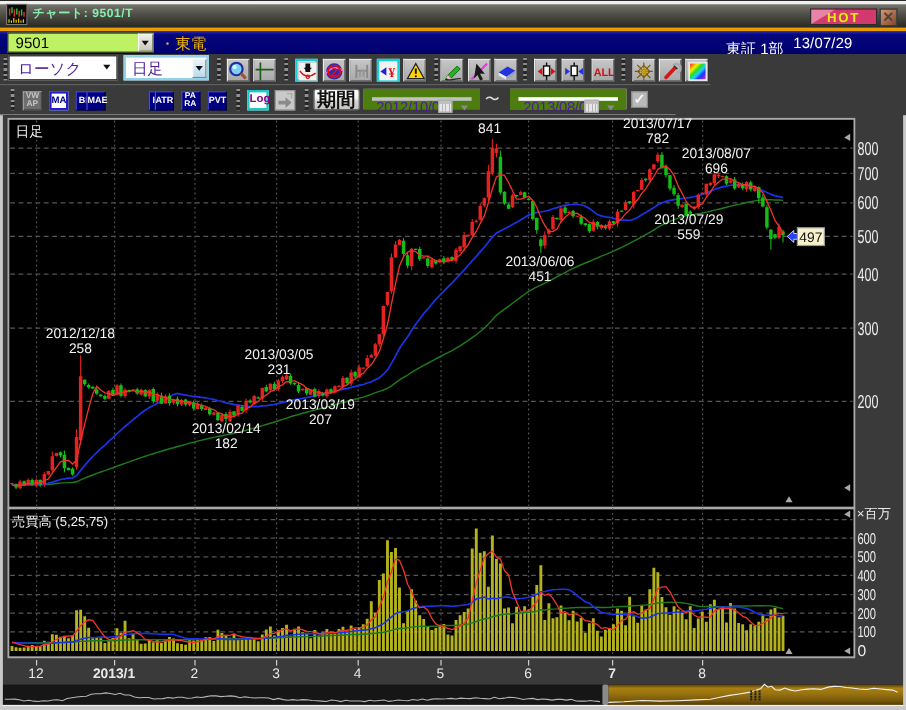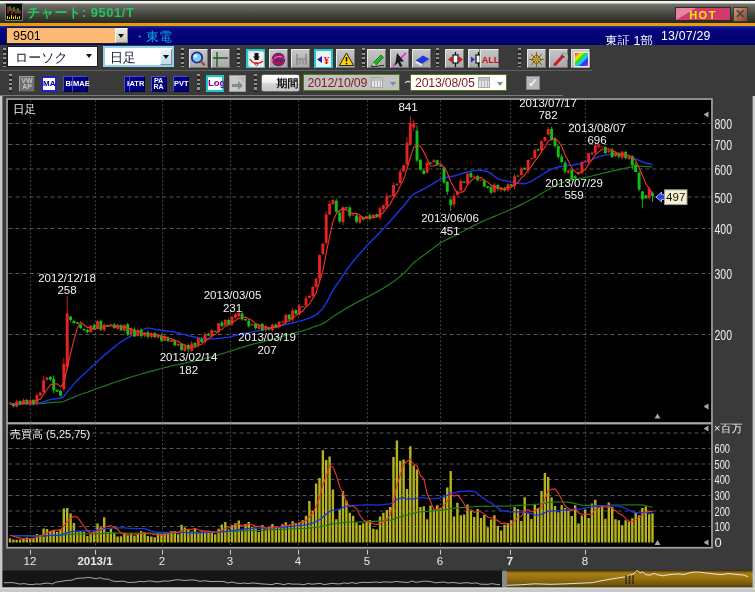--- a/index.html
+++ b/index.html
@@ -1,54 +1,54 @@
 <!DOCTYPE html>
 <html><head><meta charset="utf-8">
 <style>
 *{margin:0;padding:0;box-sizing:border-box}
 html,body{width:755px;height:592px;overflow:hidden;background:#3a3a3a;
 font-family:"Liberation Sans",sans-serif;position:relative;-webkit-font-smoothing:antialiased}
 .abs{position:absolute}
 #titlebar{left:0;top:0;width:755px;height:23px;
 background:linear-gradient(180deg,#2a2a2a 0,#2a2a2a 1px,#f0f0ee 1px,#f0f0ee 3px,#76766f 4px,#65655e 7px,#4c4c45 13px,#36362f 19px,#282823 23px)}
-#titletext{left:27px;top:4px;color:#22c55e;font-size:13px;font-weight:bold;letter-spacing:0.5px}
+#titletext{left:27px;top:4px;color:#86efac;font-size:10px;font-weight:bold;letter-spacing:0.5px}
 #orange{left:0;top:23px;width:755px;height:2.5px;background:#e99c04}
 #navy{left:0;top:25.5px;width:755px;height:19.5px;background:linear-gradient(180deg,#2a2ab2 0,#06067e 15%,#00006e 100%)}
-#combo1{left:6px;top:27px;width:122px;height:17px;background:#fdba74;border:1px solid #222}
+#combo1{left:6px;top:27px;width:122px;height:17px;background:#bef264;border:1px solid #222}
 #combo1 span{position:absolute;left:6px;top:1px;font-size:12.5px;color:#000}
 .ddbtn{position:absolute;background:linear-gradient(180deg,#f0efe8,#c9c5bc);border:1px solid #888;border-top-color:#f8f8f8;border-left-color:#f8f8f8}
 .ddbtn:after{content:"";position:absolute;left:50%;top:50%;margin-left:-3.5px;margin-top:-1.5px;border:3.5px solid transparent;border-top:4px solid #111}
-#toden{left:133px;top:28px;color:#0ea5e9;font-size:13px}
+#toden{left:133px;top:28px;color:#eab308;font-size:13px}
 #tosho{left:605px;top:33px;color:#fff;font-size:12.5px}
 #hdate{left:661px;top:29px;color:#fff;font-size:12.3px;letter-spacing:0.2px}
 #hot{left:675px;top:7px;width:56px;height:14px;background:#d23a6e;border:1px solid #2a2a2a;overflow:hidden}
 #hot i{position:absolute;left:0;top:0;border-left:20px solid #e684a8;border-bottom:12px solid transparent}
 #hot span{position:absolute;left:0;right:0;text-align:center;top:0.5px;color:#e8f000;font-size:11px;font-weight:bold;letter-spacing:1.5px;font-style:normal}
 #xbtn{left:733px;top:7px;width:14.5px;height:14.5px;background:linear-gradient(135deg,#d79a72,#a4664a 60%,#7c452e);border:1px solid #3a3a3a;color:#4a443e;font-size:12px;font-weight:bold;line-height:12px;text-align:center}
 #row3{left:0;top:45px;width:755px;height:25px;background:#3a3a3a}
 #row4{left:0;top:70.5px;width:755px;height:25.5px;background:#3a3a3a}
 .sep1{position:absolute;left:0;top:69.7px;width:592px;height:1px;background:#5f5f5f}
 .sep2{position:absolute;left:0;top:94.8px;width:563px;height:1px;background:#7a7a7a}
 .grip{position:absolute;width:3px;background-image:repeating-linear-gradient(180deg,#909090 0,#909090 2px,#262626 2px,#262626 4.5px)}
 .combo{position:absolute;background:#fff;border:1px solid #1a1a1a}
-.combo span{position:absolute;left:7px;top:2px;font-size:13px;color:#0f172a}
+.combo span{position:absolute;left:7px;top:2px;font-size:13px;color:#4c1d95}
 .icon{position:absolute;width:19px;height:19px;background:linear-gradient(180deg,#c6c6c6,#a9a9a9);border:1px solid #777;border-top-color:#e8e8e8;border-left-color:#e8e8e8;box-shadow:0 0 0 0.5px #333}
 .icon svg{position:absolute;left:0.5px;top:0.5px}
 .icon.act{border:2px solid #19cdd6;background:#e8e8e8}
 .icon.act svg{left:-0.5px;top:-0.5px}
 .ibtn{position:absolute;width:16px;height:16px;background:#000080;border:1px solid #000030;border-top-color:#4a4ad2;border-left-color:#4a4ad2;color:#fff;font-size:7.5px;font-weight:bold;text-align:center;line-height:14px;letter-spacing:0}
 .ibtn.two{line-height:6.8px;padding-top:1.2px;font-size:7px}
 .ibtn.dis{background:#6e6e6e;border-color:#4a4a4a;border-top-color:#9a9a9a;border-left-color:#9a9a9a;color:#c4c4c4}
 .ibtn.sel{background:#fff;border:2.2px solid #2121cc;color:#000080;line-height:11px;font-size:8px}
 #logbtn{position:absolute;left:206px;top:75px;width:18px;height:17px;background:#fff;border:2.5px solid #1ec8c8;color:#8a008a;font-weight:bold;font-size:9.5px;text-align:center;line-height:11px}
 #expbtn{position:absolute;left:228.5px;top:75px;width:17px;height:17px;background:#c9c9c9;border:1px solid #9a9a9a}
-#kikan{position:absolute;left:261px;top:73.5px;width:38.5px;height:18.5px;background:linear-gradient(180deg,#ffffff,#f2f2f0 45%,#d6d6d2 55%,#c6c6c2);border:1px solid #6a6a6a;border-radius:2.5px;color:#111;font-size:11px;font-weight:bold;text-align:right;line-height:17px}
-.datef{position:absolute;top:73.5px;width:97px;height:17.5px;border:1px solid #4d7c0f;font-size:12.3px;color:#7f1d1d;padding-left:4px;line-height:16px;letter-spacing:-0.2px}
+#kikan{position:absolute;left:261px;top:73.5px;width:38.5px;height:18.5px;background:linear-gradient(180deg,#ffffff,#f2f2f0 45%,#d6d6d2 55%,#c6c6c2);border:1px solid #6a6a6a;border-radius:2.5px;color:#111;font-size:16px;font-weight:bold;text-align:center;line-height:17px}
+.datef{position:absolute;top:73.5px;width:97px;height:17.5px;border:7px solid #4d7c0f;font-size:12.3px;color:#4c1d95;padding-left:4px;line-height:16px;letter-spacing:-0.2px}
 #date1{left:302.5px;background:#c2c2c2}
-#date2{left:410px;background:#fff}
+#date2{left:425px;background:#fff}
 .calico{position:absolute;top:2.5px;width:12px;height:11px;border:1px solid #a8a8a8;background:
 linear-gradient(180deg,#c0c0c0 0,#c0c0c0 2.5px,transparent 2.5px),
 repeating-linear-gradient(90deg,#e6e6e6 0,#e6e6e6 2px,#b4b4b4 2px,#b4b4b4 3px)}
 .dda{position:absolute;top:7px;width:0;height:0;border:3.5px solid transparent;border-top:4.5px solid #8a8a8a}
 #tilde{position:absolute;left:404px;top:75px;color:#dcdcdc;font-size:12.5px}
 #chk{position:absolute;left:526px;top:76px;width:14px;height:14px;background:#b8b8b8;border:1px solid #888;color:#f4f4f4;font-size:12px;font-weight:bold;line-height:13px;text-align:center}
 </style></head>
 <body>
 <div class="abs" id="titlebar"></div>
 <svg class="abs" style="left:5px;top:3px" width="18" height="18" viewBox="0 0 18 18">
@@ -185,21 +185,21 @@
     </svg>
   </div>
 <div class="icon" style="left:468px;top:49px">
     <svg width="17" height="17" viewBox="0 0 17 17">
       <path d="M8.5 1v15" stroke="#111" stroke-width="1.2"></path>
 <rect x="6" y="4" width="5" height="8" fill="#fff" stroke="#111" stroke-width="1.2"></rect>
 <path d="M1 5.5l4 3-4 3z" fill="#2233dd"></path>
       <path d="M16 5.5l-4 3 4 3z" fill="#2233dd"></path>
     </svg>
   </div>
-<div class="icon" style="left:480px;top:49px">
+<div class="icon" style="left:493px;top:49px">
     <svg width="17" height="17" viewBox="0 0 17 17">
       <text x="8.5" y="12" font-size="9" font-weight="bold" fill="#d01010" text-anchor="middle" font-family="Liberation Sans">ALL</text>
     </svg>
   </div>
 <div class="grip" style="left:517.5px;top:48px;height:19px"></div>
 <div class="icon" style="left:526.5px;top:49px">
     <svg width="17" height="17" viewBox="0 0 17 17">
       <g stroke="#7a5a00" stroke-width="0.9" fill="none">
 <path d="M8.5 1v15M1 8.5h15M3 3l11 11M14 3L3 14"></path>
 <path d="M8.5 3.5L13.5 8.5 8.5 13.5 3.5 8.5z"></path>

